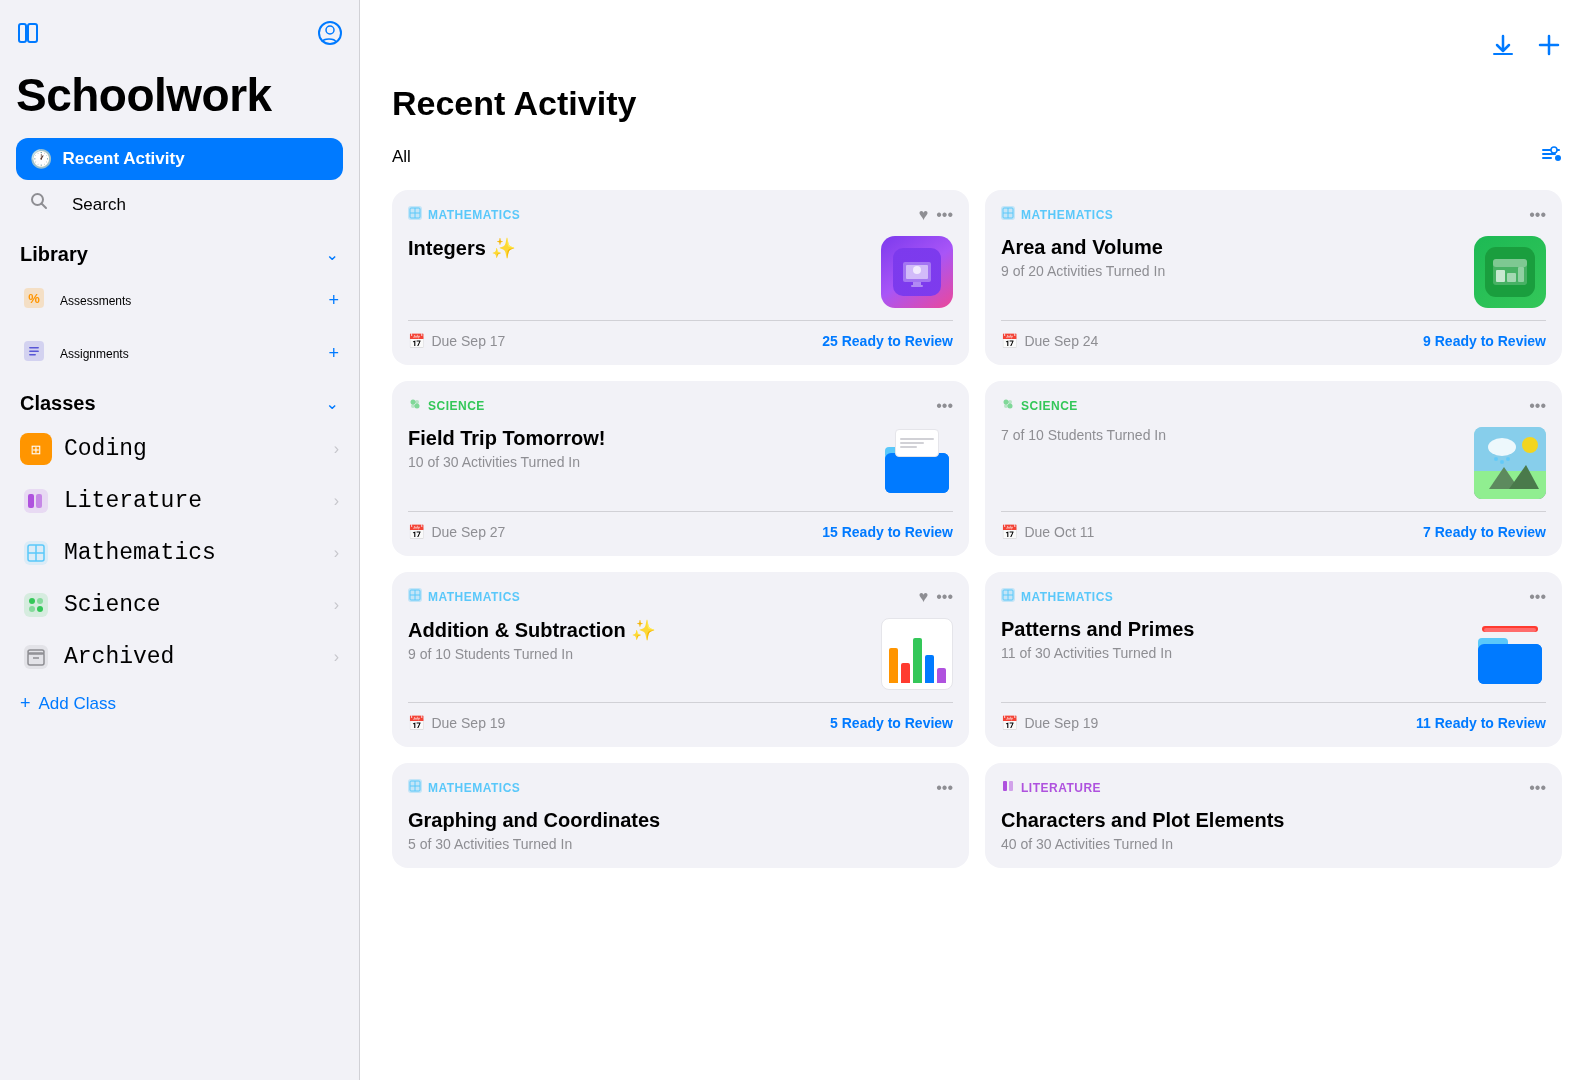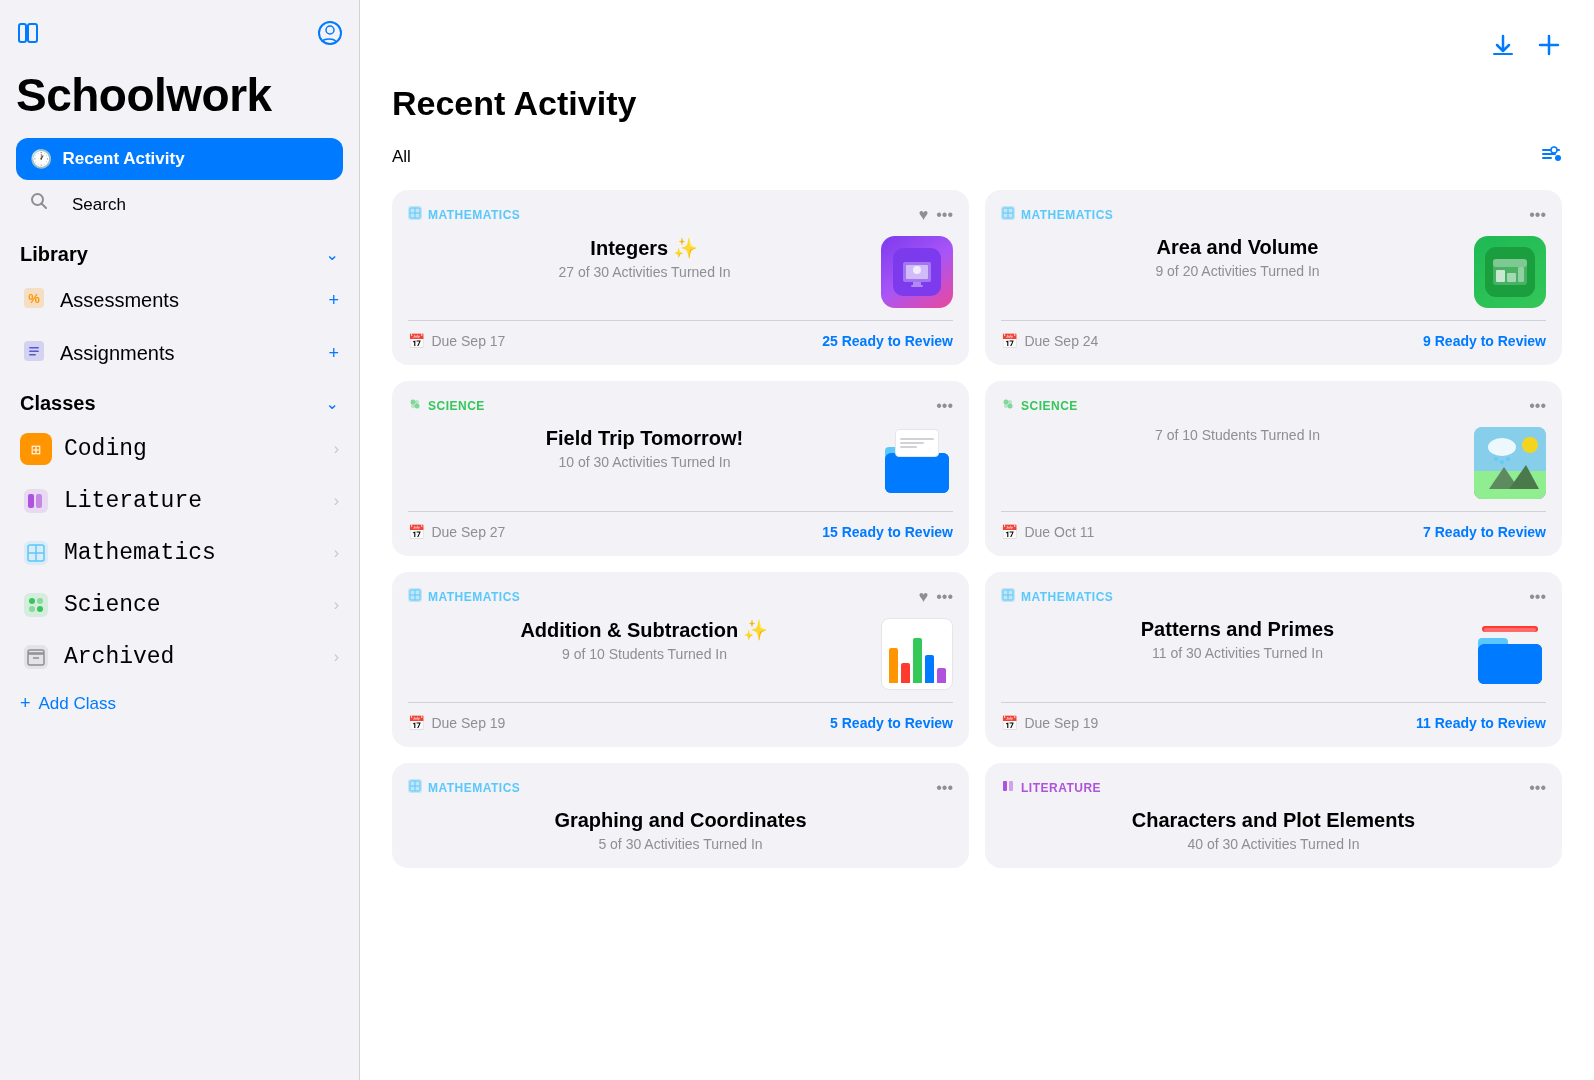--- a/index.html
+++ b/index.html
@@ -108,21 +108,21 @@
     }
     .library-item-left {
       display: flex;
       align-items: center;
       gap: 12px;
     }
     .library-item-icon {
       font-size: 20px;
     }
     .library-item-label {
-      font-size: 20px;
+      font-size: 12px;
       color: #000;
     }
     .library-item-plus {
       color: #007aff;
       font-size: 18px;
       font-weight: 400;
     }
 
     .class-item {
       display: flex;
@@ -261,21 +261,20 @@
     }
     .card-more {
       color: #8e8e93;
       font-size: 16px;
       cursor: pointer;
     }
     .card-body {
       display: flex;
       justify-content: space-between;
       align-items: flex-start;
-      text-align: center;
     }
     .card-info {
       flex: 1;
     }
     .card-title {
       font-size: 20px;
       font-weight: 700;
       color: #000;
       margin-bottom: 4px;
     }
@@ -547,21 +546,20 @@
           <span class="card-subject-label math">MATHEMATICS</span>
         </div>
         <div class="card-actions">
           <span class="card-heart">♥</span>
           <span class="card-more">•••</span>
         </div>
       </div>
       <div class="card-body">
         <div class="card-info">
           <div class="card-title">Integers ✨</div>
-          <div class="card-subtitle">27 of 30 Activities Turned In</div>
         </div>
         <div class="keynote-icon">
           <svg width="48" height="48" viewBox="0 0 48 48" fill="none">
             <rect width="48" height="48" rx="10" fill="url(#keynote-grad)"></rect>
             <defs>
               <linearGradient id="keynote-grad" x1="0" y1="0" x2="48" y2="48">
                 <stop offset="0%" stop-color="#7c3aed"></stop>
                 <stop offset="50%" stop-color="#a855f7"></stop>
                 <stop offset="100%" stop-color="#ec4899"></stop>
               </linearGradient>

